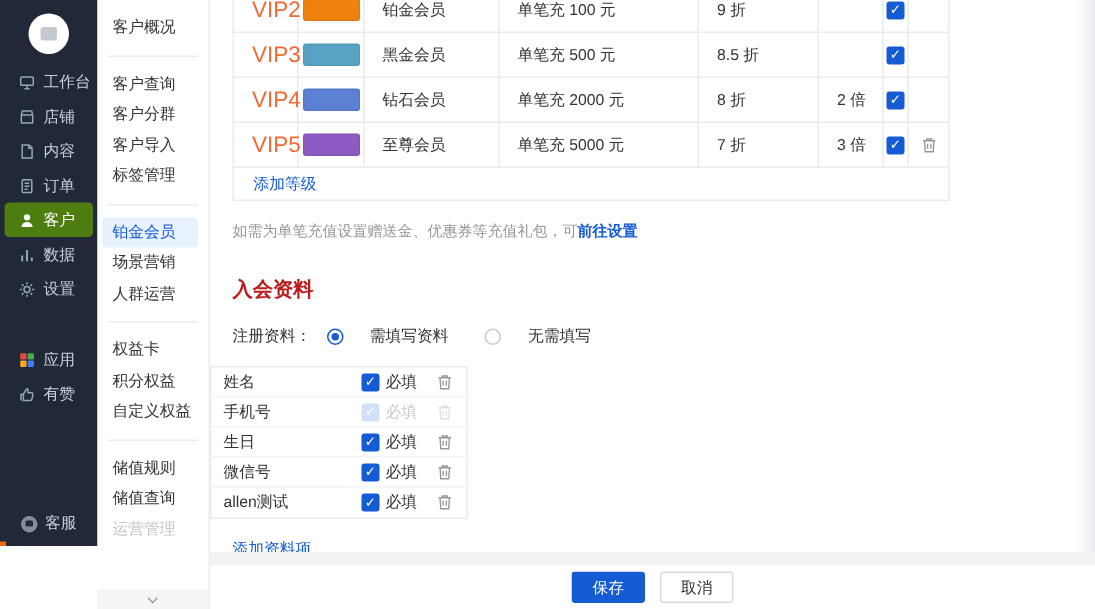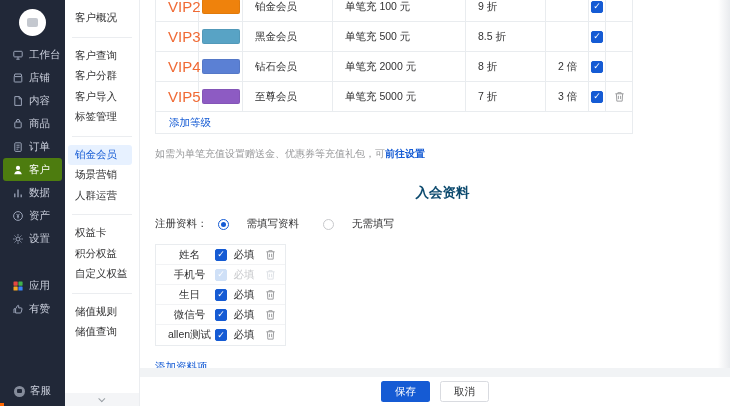--- a/index.html
+++ b/index.html
@@ -1,21 +1,21 @@
 <!DOCTYPE html>
 <html><head>
 <meta charset="utf-8">
 <style>
   * { margin:0; padding:0; box-sizing:border-box; }
   html,body { width:730px; height:406px; overflow:hidden; background:#fff;
     font-family:"Liberation Sans","DejaVu Sans",sans-serif; }
   .app { position:relative; width:730px; height:406px; }
 
   
-  .dark-sidebar { position:absolute; left:0; top:0; width:65px; height:406px;
+  .dark-sidebar { position:absolute; left:0; top:0; width:65px; height:364px;
     background:#212838; color:#c9cedb; }
   .avatar-wrap { padding-top:9px; display:flex; justify-content:center; }
   .avatar { width:27px; height:27px; border-radius:50%; background:#fff;
     display:flex; align-items:center; justify-content:center; }
   .avatar-glyph { width:11px; height:9px; background:#c4c8cf; border-radius:2px; }
   .dnav { padding-top:7px; }
   .dnav-item { height:23px; display:flex; align-items:center; gap:5px;
     padding-left:12px; font-size:10.5px; color:#c9cedb; cursor:pointer; }
   .dnav-item .ic { width:12px; height:12px; flex:0 0 12px; color:#9ba4b8;
     display:flex; align-items:center; justify-content:center; }
@@ -67,31 +67,31 @@
   .cb.checked::after { content:"\2713"; }
   .cb.disabled { background:#cfe0f7; border-color:#cfe0f7; cursor:default; }
   .trash { width:11px; height:12px; color:#969799; cursor:pointer; }
   .trash.disabled { color:#dde0e5; cursor:default; }
   .lv-addrow { height:21px; display:flex; align-items:center; padding-left:13px; }
   .link { color:#155bd4; font-size:10.5px; text-decoration:none; cursor:pointer; }
 
   .hint { margin:13px 0 0 15px; font-size:10px; color:#969799; }
   .hint .link { font-size:10px; font-weight:600; }
 
-  .section-title { margin:23px 0 0 15px; font-size:13.5px; font-weight:bold; color:#0c4a6e;text-align:center; }
+  .section-title { margin:23px 0 0 15px; font-size:13.5px; font-weight:bold; color:#b91c1c; }
 
   .register-row { margin:15px 0 0 15px; display:flex; align-items:center; font-size:10.5px; color:#323233; }
   .radio-opt { display:flex; align-items:center; gap:18px; margin-left:10px; cursor:pointer; }
   .radio-opt + .radio-opt { margin-left:24px; }
   .radio { width:11px; height:11px; border-radius:50%; border:1px solid #c8c9cc; background:#fff;
     display:flex; align-items:center; justify-content:center; }
   .radio.selected { border-color:#155bd4; }
   .radio.selected::after { content:""; width:5px; height:5px; border-radius:50%; background:#155bd4; }
 
-  .fields-box { margin:13px 0 0 15px; width:131px; border:1px solid #e9ecef;text-align:center; }
+  .fields-box { margin:13px 0 0 0; width:172px; border:1px solid #e9ecef; }
   .field-row { height:20px; display:flex; align-items:center; padding:0 9px 0 8px;
     font-size:10.5px; color:#323233; border-bottom:1px solid #f2f3f5; }
   .field-row:last-child { border-bottom:none; }
   .field-name { flex:1; }
   .req-label { margin-left:4px; width:26px; }
   .req-label.disabled { color:#c8c9cc; }
   .field-row .trash { margin-left:8px; }
 
   .add-fields { margin:10px 0 0 15px; }
 
@@ -142,29 +142,20 @@
             <svg width="12" height="12" viewBox="0 0 12 12" fill="none" stroke="currentColor" stroke-width="1">
               <path d="M2.8 1.6h4.6l2 2v6.8H2.8z"></path>
               <path d="M7.2 1.6v2.2h2.2"></path>
             </svg>
           </span>
         <span>内容</span>
       </div>
       <div class="dnav-item">
         <span class="ic">
             <svg width="12" height="12" viewBox="0 0 12 12" fill="none" stroke="currentColor" stroke-width="1">
-              <path d="M4.4 4V3a1.6 1.6 0 0 1 3.2 0v1"></path>
-              <rect x="2.8" y="4" width="6.4" height="5.8" rx="0.8"></rect>
-            </svg>
-          </span>
-        <span>商品</span>
-      </div>
-      <div class="dnav-item">
-        <span class="ic">
-            <svg width="12" height="12" viewBox="0 0 12 12" fill="none" stroke="currentColor" stroke-width="1">
               <rect x="2.8" y="1.8" width="6.4" height="8.6" rx="0.8"></rect>
               <path d="M4.4 4.2h3.2M4.4 6.2h3.2M4.4 8.2h2"></path>
             </svg>
           </span>
         <span>订单</span>
       </div>
       <div class="dnav-item active">
         <span class="ic">
             <svg width="12" height="12" viewBox="0 0 12 12">
               <circle cx="6" cy="3.9" r="2.1" fill="currentColor"></circle>
@@ -173,29 +164,20 @@
           </span>
         <span>客户</span>
       </div>
       <div class="dnav-item">
         <span class="ic">
             <svg width="12" height="12" viewBox="0 0 12 12" fill="none" stroke="currentColor" stroke-width="1.3">
               <path d="M2.8 10.2V6.4M6 10.2V2.6M9.2 10.2V7.6"></path>
             </svg>
           </span>
         <span>数据</span>
-      </div>
-      <div class="dnav-item">
-        <span class="ic">
-            <svg width="12" height="12" viewBox="0 0 12 12" fill="none" stroke="currentColor" stroke-width="1">
-              <circle cx="6" cy="6" r="4.4"></circle>
-              <path d="M4.6 3.9 6 5.9l1.4-2M6 5.9v2.6M4.9 6.8h2.2"></path>
-            </svg>
-          </span>
-        <span>资产</span>
       </div>
       <div class="dnav-item">
         <span class="ic">
             <svg width="12" height="12" viewBox="0 0 12 12" fill="none" stroke="currentColor" stroke-width="1">
               <circle cx="6" cy="6" r="2"></circle>
               <path d="M6 1.2v1.4M6 9.4v1.4M1.2 6h1.4M9.4 6h1.4M2.6 2.6l1 1M8.4 8.4l1 1M9.4 2.6l-1 1M3.6 8.4l-1 1"></path>
             </svg>
           </span>
         <span>设置</span>
       </div>
@@ -249,20 +231,21 @@
     <div class="sn-div"></div>
     <div class="sn-g4">
       <div class="sn-item">权益卡</div>
       <div class="sn-item">积分权益</div>
       <div class="sn-item">自定义权益</div>
     </div>
     <div class="sn-div"></div>
     <div class="sn-g5">
       <div class="sn-item">储值规则</div>
       <div class="sn-item">储值查询</div>
+      <div class="sn-item muted">运营管理</div>
     </div>
     <div class="scroll-strip">
       <span class="chev-down"></span>
     </div>
   </div>
 
   <div class="content">
 
     <div class="lv-table">
 

